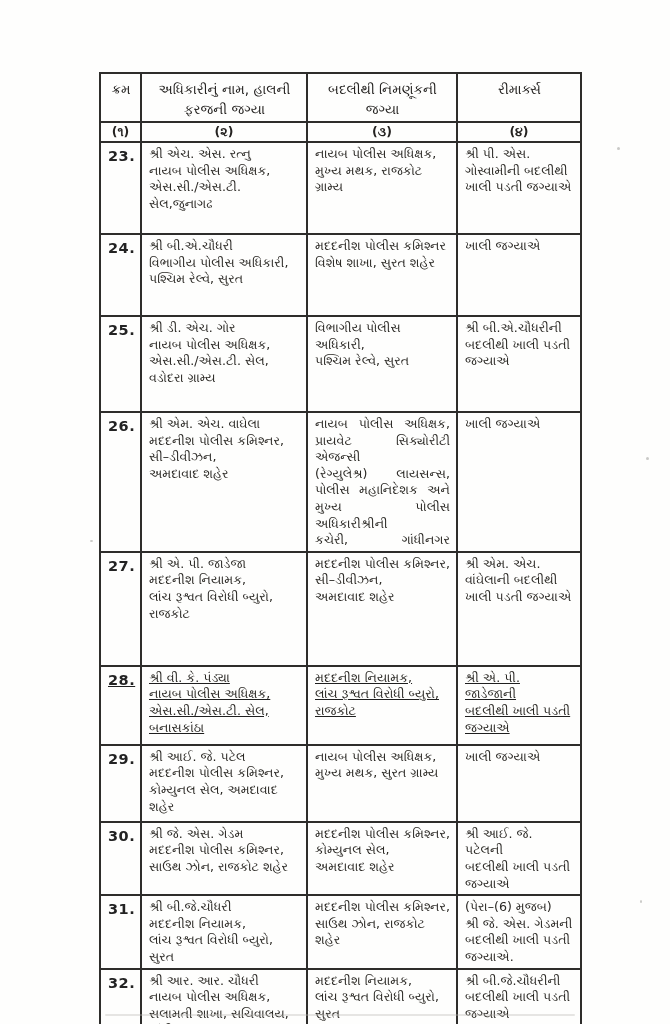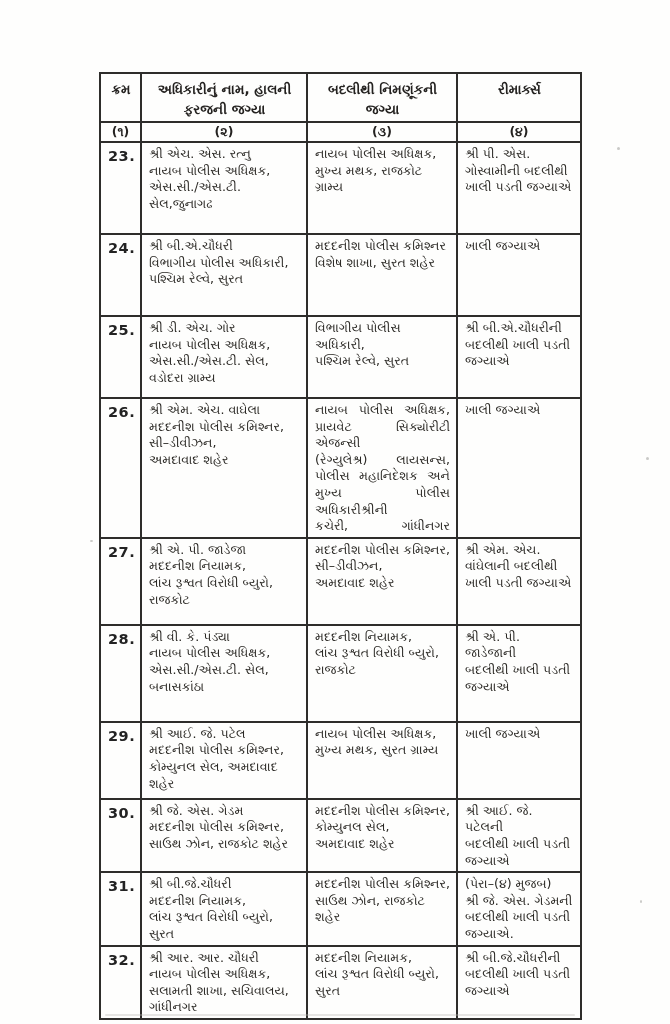--- a/index.html
+++ b/index.html
@@ -36,21 +36,21 @@
   th, td {
     border: 2px solid #2e2d2b;
     vertical-align: top;
     padding: 3px 6px 2px 7px;
     overflow: hidden;
   }
   thead tr.h-main { height: 48px; }
   thead tr.h-main th {
     font-size: 13.5px;
     line-height: 20px;
-    font-weight: bold;
+    font-weight: normal;
     text-align: center;
     padding-top: 5px;
     color: #242220;
     margin-left: 15px;
   }
   thead tr.h-num { height: 20px; }
   thead tr.h-num th {
     font-size: 12.5px;
     line-height: 14px;
     font-weight: bold;
@@ -145,21 +145,21 @@
             <div class="ln">પશ્ચિમ રેલ્વે, સુરત</div>
           </td>
           <td class="c-tr">
             <div class="ln">મદદનીશ પોલીસ કમિશ્નર</div>
             <div class="ln">વિશેષ શાખા, સુરત શહેર</div>
           </td>
           <td class="c-rem">
             <div class="ln">ખાલી જગ્યાએ</div>
           </td>
         </tr>
-        <tr style="height: 82px;">
+        <tr style="height: 96px;">
           <td class="c-sr">25.</td>
           <td class="c-off">
             <div class="ln">શ્રી ડી. એચ. ગોર</div>
             <div class="ln">નાયબ પોલીસ અધિક્ષક,</div>
             <div class="ln">એસ.સી./એસ.ટી. સેલ,</div>
             <div class="ln">વડોદરા ગ્રામ્ય</div>
           </td>
           <td class="c-tr">
             <div class="ln">વિભાગીય પોલીસ</div>
             <div class="ln">અધિકારી,</div>
@@ -184,40 +184,40 @@
             <div class="ln">પ્રાયવેટ સિક્યોરીટી એજન્સી</div>
             <div class="ln">(રેગ્યુલેશ્ર) લાયસન્સ,</div>
             <div class="ln">પોલીસ મહાનિદેશક અને</div>
             <div class="ln">મુખ્ય પોલીસ અધિકારીશ્રીની</div>
             <div class="ln">કચેરી, ગાંધીનગર</div>
           </td>
           <td class="c-rem">
             <div class="ln">ખાલી જગ્યાએ</div>
           </td>
         </tr>
-        <tr style="height: 87px;">
+        <tr style="height: 114px;">
           <td class="c-sr">27.</td>
           <td class="c-off">
             <div class="ln">શ્રી એ. પી. જાડેજા</div>
             <div class="ln">મદદનીશ નિયામક,</div>
             <div class="ln">લાંચ રૂશ્વત વિરોધી બ્યુરો,</div>
             <div class="ln">રાજકોટ</div>
           </td>
           <td class="c-tr">
             <div class="ln">મદદનીશ પોલીસ કમિશ્નર,</div>
             <div class="ln">સી–ડીવીઝન,</div>
             <div class="ln">અમદાવાદ શહેર</div>
           </td>
           <td class="c-rem">
             <div class="ln">શ્રી એમ. એચ.</div>
             <div class="ln">વાંઘેલાની બદલીથી</div>
             <div class="ln">ખાલી પડતી જગ્યાએ</div>
           </td>
         </tr>
-        <tr style="height: 97px;">
+        <tr style="height: 79px; text-decoration: underline;">
           <td class="c-sr">28.</td>
           <td class="c-off">
             <div class="ln">શ્રી વી. કે. પંડ્યા</div>
             <div class="ln">નાયબ પોલીસ અધિક્ષક,</div>
             <div class="ln">એસ.સી./એસ.ટી. સેલ,</div>
             <div class="ln">બનાસકાંઠા</div>
           </td>
           <td class="c-tr">
             <div class="ln">મદદનીશ નિયામક,</div>
             <div class="ln">લાંચ રૂશ્વત વિરોધી બ્યુરો,</div>
@@ -267,21 +267,21 @@
           <td class="c-off">
             <div class="ln">શ્રી બી.જે.ચૌધરી</div>
             <div class="ln">મદદનીશ નિયામક,</div>
             <div class="ln">લાંચ રૂશ્વત વિરોધી બ્યુરો, સુરત</div>
           </td>
           <td class="c-tr">
             <div class="ln">મદદનીશ પોલીસ કમિશ્નર,</div>
             <div class="ln">સાઉથ ઝોન, રાજકોટ શહેર</div>
           </td>
           <td class="c-rem">
-            <div class="ln">(પેરા–(૪) મુજબ)</div>
+            <div class="ln">(પેરા–(6) મુજબ)</div>
             <div class="ln">શ્રી જે. એસ. ગેડમની</div>
             <div class="ln">બદલીથી ખાલી પડતી</div>
             <div class="ln">જગ્યાએ.</div>
           </td>
         </tr>
         <tr style="height: 72px; padding-left: 32px;">
           <td class="c-sr">32.</td>
           <td class="c-off">
             <div class="ln">શ્રી આર. આર. ચૌધરી</div>
             <div class="ln">નાયબ પોલીસ અધિક્ષક,</div>

